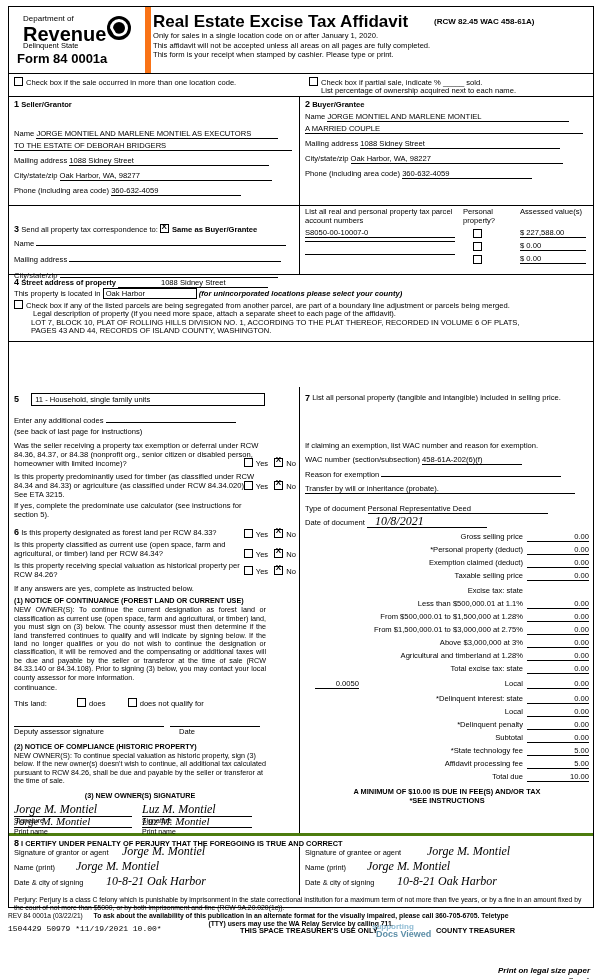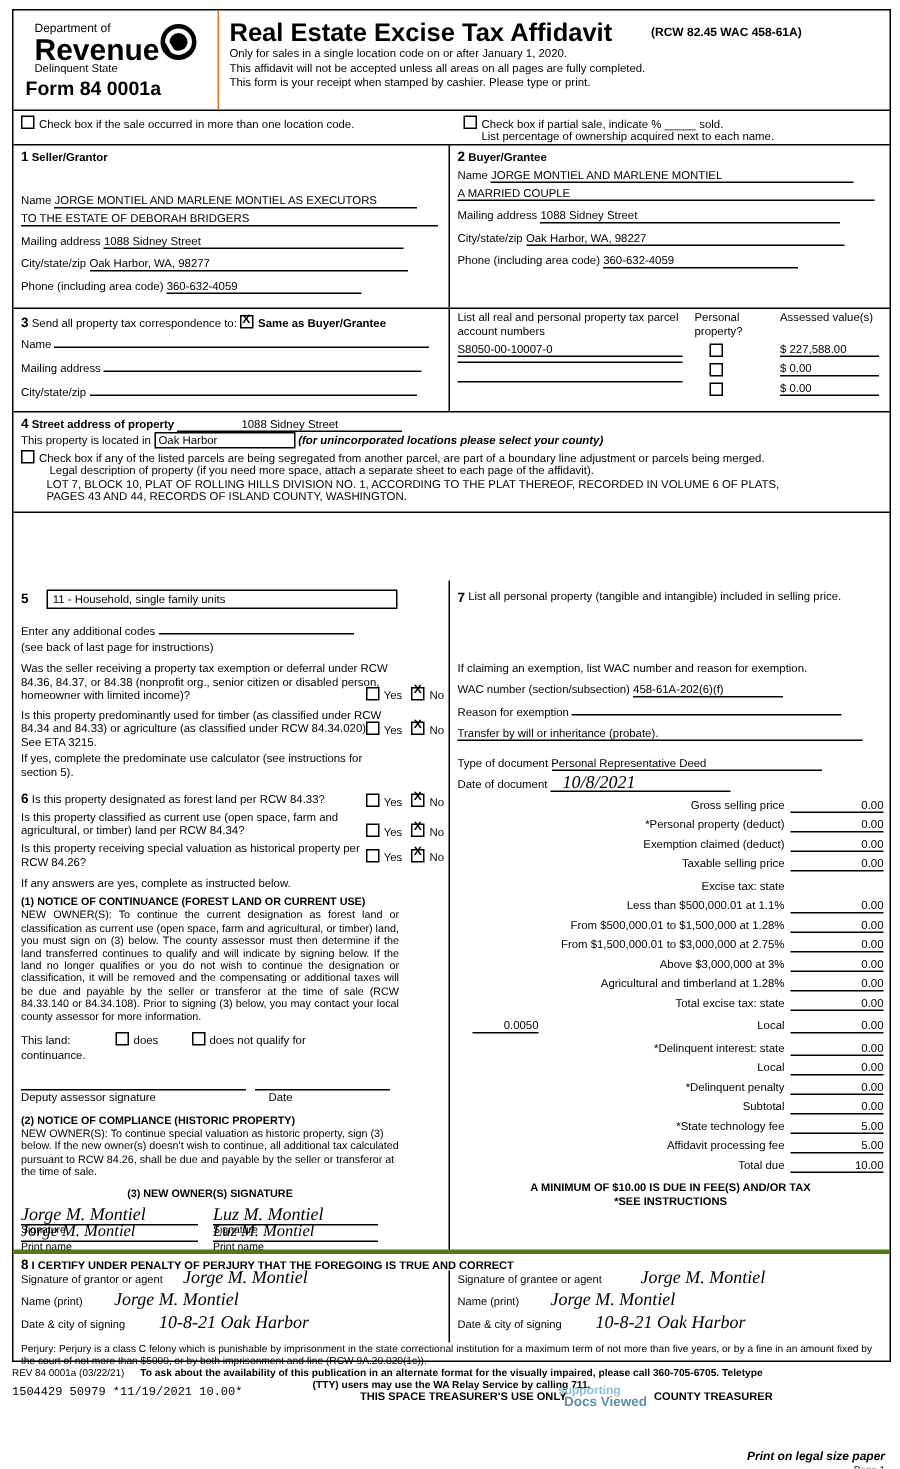--- a/index.html
+++ b/index.html
@@ -1,21 +1,21 @@
 <!DOCTYPE html>
 <html><head>
 <meta charset="utf-8">
 <style>
   html,body{margin:0;padding:0;background:#ffffff;}
   body{width:600px;height:979px;font-family:"Liberation Sans", sans-serif;color:#000;}
   .page{position:relative;width:600px;height:979px;overflow:hidden;}
   .sheet{position:absolute;left:8px;top:6px;width:584px;height:900px;}
   .bd{border:1px solid #000;}
   .hdr{position:relative;height:66px;border-bottom:1px solid #000;}
-  .deptbox{position:absolute;left:0;top:0;width:136px;height:66px;border-right:1px solid #f97316;}
+  .deptbox{position:absolute;left:0;top:0;width:136px;height:66px;border-right:6px solid #f97316;}
   .dept1{font-size:8px;position:absolute;left:14px;top:7px;}
   .dept2{font-size:20px;font-weight:bold;position:absolute;left:14px;top:16px;}
   .dept3{font-size:7.5px;position:absolute;left:14px;top:34px;}
   .formno{position:absolute;left:8px;top:44px;font-size:13px;font-weight:bold;}
   .logo{position:absolute;left:95px;top:8px;width:30px;height:26px;}
   .title{position:absolute;left:144px;top:5px;font-size:17px;font-weight:bold;}
   .rcw{position:absolute;left:425px;top:10px;font-size:8px;font-weight:bold;}
   .sub{position:absolute;left:144px;top:24px;font-size:7.6px;line-height:9.5px;}
   .chkline{position:relative;height:22px;border-bottom:1px solid #000;font-size:7.6px;}
   .chkline .l{position:absolute;left:5px;top:3px;}
@@ -84,21 +84,21 @@
         <div class="ul" style="width:278px;margin-top:2px;">A MARRIED COUPLE</div>
         <div style="margin-top:5px;"><span>Mailing address</span> <span class="ul" style="display:inline-block;width:200px;">1088 Sidney Street</span></div>
         <div style="margin-top:5px;"><span>City/state/zip</span> <span class="ul" style="display:inline-block;width:212px;">Oak Harbor, WA, 98227</span></div>
         <div style="margin-top:5px;"><span>Phone (including area code)</span> <span class="ul" style="display:inline-block;width:130px;">360-632-4059</span></div>
       </div>
     </div>
 
     <div class="cols" style="height:68px;border-bottom:1px solid #000;">
       <div style="position:absolute;left:290px;top:0;bottom:0;border-left:1px solid #000;"></div>
       <div class="col" style="left:5px;width:282px;">
-        <div style="margin-top:4px;"><span class="num">3</span> <span>Send all property tax correspondence to:</span> <span class="box boxck"></span><span class="b">Same as Buyer/Grantee</span></div>
+        <div style="margin-top:18px;"><span class="num">3</span> <span>Send all property tax correspondence to:</span> <span class="box boxck"></span><span class="b">Same as Buyer/Grantee</span></div>
         <div style="margin-top:5px;"><span>Name</span> <span class="ul" style="display:inline-block;width:250px;"></span></div>
         <div style="margin-top:7px;"><span>Mailing address</span> <span class="ul" style="display:inline-block;width:212px;"></span></div>
         <div style="margin-top:7px;"><span>City/state/zip</span> <span class="ul" style="display:inline-block;width:218px;"></span></div>
       </div>
       <div class="col" style="left:296px;width:282px;">
         <div style="position:relative;height:22px;">
           <div style="position:absolute;left:0;top:2px;width:150px;line-height:8.6px;">List all real and personal property tax parcel account numbers</div>
           <div style="position:absolute;left:158px;top:2px;width:44px;line-height:8.6px;">Personal property?</div>
           <div style="position:absolute;left:215px;top:2px;width:66px;line-height:8.6px;">Assessed value(s)</div>
         </div>
@@ -175,26 +175,26 @@
         <div style="position:relative;margin-top:3px;line-height:8.8px;">
           <div style="width:240px;">Is this property receiving special valuation as historical property per RCW 84.26?</div>
           <span style="position:absolute;right:0;top:4px;">
             <span class="box"></span><span>Yes</span>
             <span class="box boxck" style="margin-left:4px;"></span><span>No</span>
           </span>
         </div>
         <div style="margin-top:5px;">If any answers are yes, complete as instructed below.</div>
         <div class="b" style="margin-top:3px;font-size:7.2px;">(1) NOTICE OF CONTINUANCE (FOREST LAND OR CURRENT USE)</div>
         <div style="margin-top:1px;width:252px;font-size:7.2px;line-height:8.4px;text-align:justify;">NEW OWNER(S): To continue the current designation as forest land or classification as current use (open space, farm and agricultural, or timber) land, you must sign on (3) below. The county assessor must then determine if the land transferred continues to qualify and will indicate by signing below. If the land no longer qualifies or you do not wish to continue the designation or classification, it will be removed and the compensating or additional taxes will be due and payable by the seller or transferor at the time of sale (RCW 84.33.140 or 84.34.108). Prior to signing (3) below, you may contact your local county assessor for more information.</div>
+        <div style="margin-top:1px;">continuance.</div>
         <div style="position:relative;margin-top:6px;">
           <span>This land:</span>
           <span style="margin-left:28px;"><span class="box"></span><span>does</span></span>
           <span style="margin-left:20px;"><span class="box"></span><span>does not qualify for</span></span>
         </div>
-        <div style="margin-top:1px;">continuance.</div>
         <div style="position:relative;margin-top:9px;">
           <span class="ul" style="display:inline-block;width:150px;">&nbsp;</span><span class="ul" style="display:inline-block;width:90px;margin-left:6px;">&nbsp;</span>
         </div>
         <div style="position:relative;">
           <span>Deputy assessor signature</span>
           <span style="position:absolute;left:165px;">Date</span>
         </div>
         <div class="b" style="margin-top:6px;font-size:7.2px;">(2) NOTICE OF COMPLIANCE (HISTORIC PROPERTY)</div>
         <div style="margin-top:1px;width:252px;font-size:7.2px;line-height:8.4px;">NEW OWNER(S): To continue special valuation as historic property, sign (3) below. If the new owner(s) doesn't wish to continue, all additional tax calculated pursuant to RCW 84.26, shall be due and payable by the seller or transferor at the time of sale.</div>
         <div class="b ctr" style="margin-top:5px;width:252px;font-size:7.2px;">(3) NEW OWNER(S) SIGNATURE</div>

